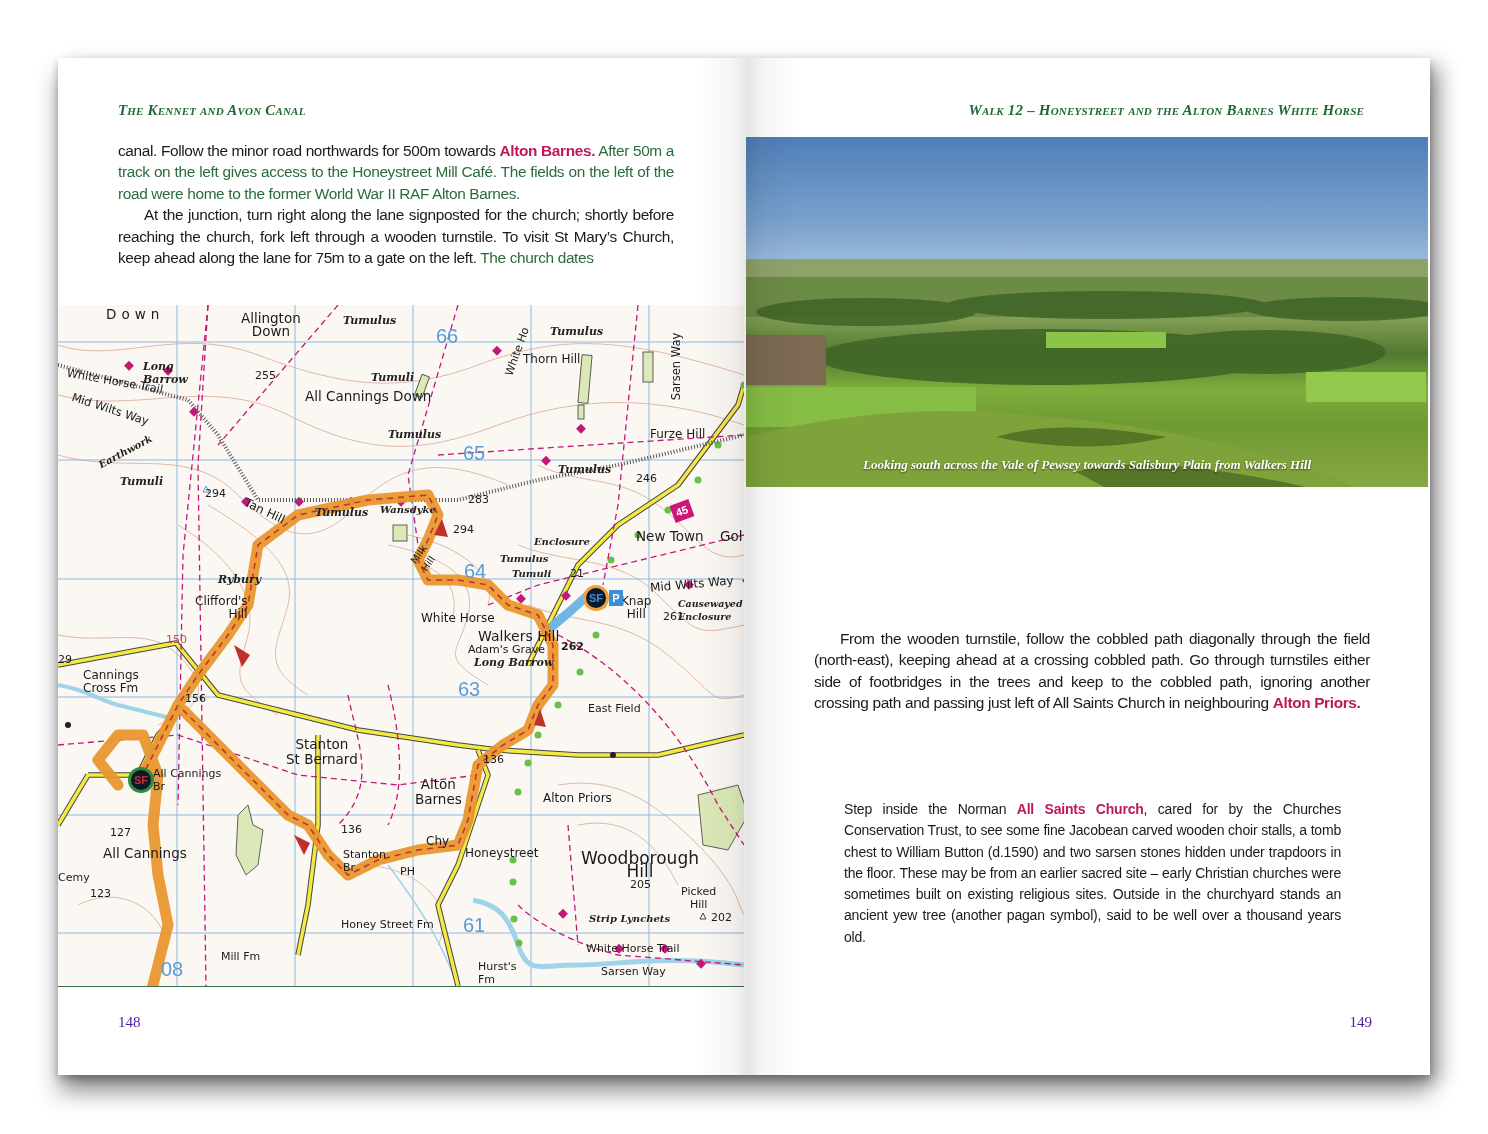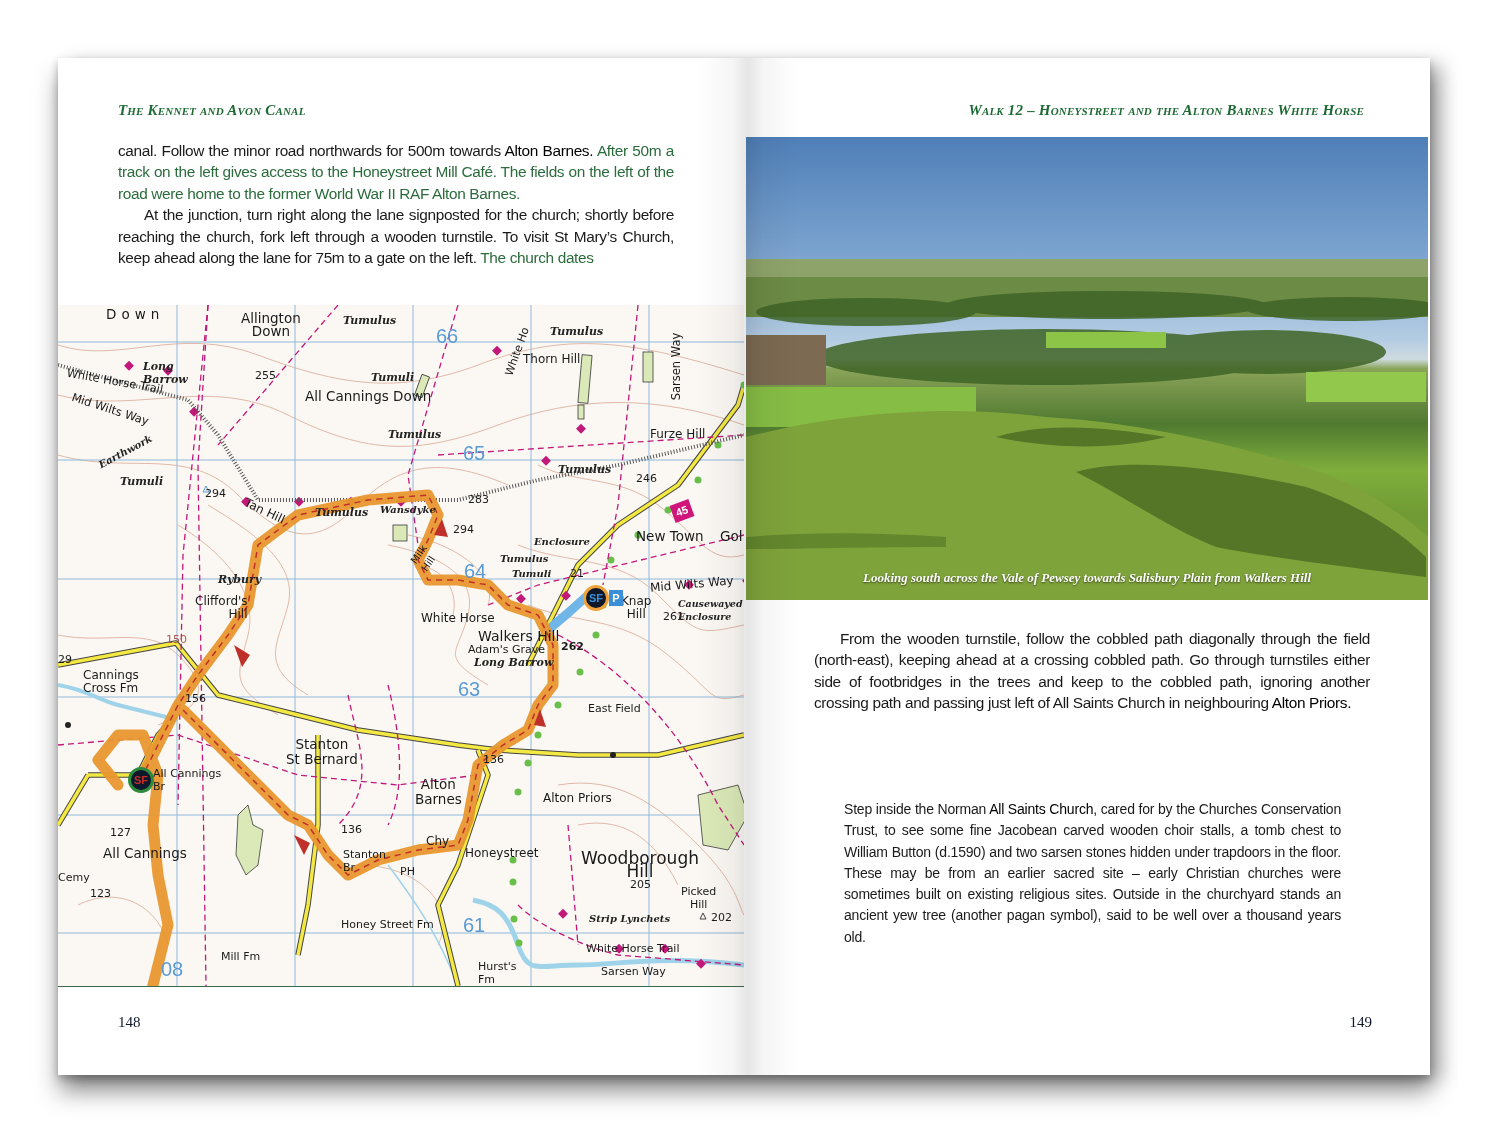--- a/index.html
+++ b/index.html
@@ -25,22 +25,22 @@
     color:#1e6a34; font-size:15px; font-variant: small-caps; letter-spacing:0.2px;
   }
   .page.left .running-head { left:60px; }
   .page.right .running-head { right:66px; }
   .body-text {
     position:absolute; font-family:"Liberation Sans", sans-serif; font-size:15.4px; line-height:21.4px;
     color:#1a1a1a; text-align:justify; font-stretch: condensed; letter-spacing:-0.35px;
   }
   .green { color:#2b6b3c; }
   .indent { text-indent:26px; display:block; }
-  b { font-weight:normal; color:#000000; }
-  .page-num { position:absolute; top:956px; font-family:"Liberation Serif", serif; font-size:15px; color:#0f172a; }
+  b { font-weight:bold; color:#be185d; }
+  .page-num { position:absolute; top:956px; font-family:"Liberation Serif", serif; font-size:15px; color:#4c1d95; }
   .page.left .page-num { left:60px; }
   .page.right .page-num { right:58px; }
 
   
   .map {
     position:absolute; left:0; top:247px; width:686px; height:681px; background:#fbf8f4;
     border-bottom:1px solid #3c6b49; overflow:hidden;
   }
   .map svg { position:absolute; left:0; top:0; }
   .map-label { position:absolute; font-family:"DejaVu Sans", sans-serif; font-size:12px; color:#1a1a1a; white-space:nowrap; line-height:13px; }
@@ -52,21 +52,21 @@
     position:absolute; width:20px; height:20px; border-radius:50%; background:#0f172a; border:3px solid;
     font-family:"Liberation Sans", sans-serif; font-weight:bold; font-size:11px; line-height:20px; text-align:center;
   }
   .sf-marker.start { border-color:#2e8b3e; color:#c0302a; }
   .sf-marker.alt { border-color:#f0a33a; color:#3b8fd6; }
   .p-badge { position:absolute; width:14px; height:16px; background:#3b8fd6; color:#fff; font-size:11px; font-weight:bold; line-height:16px; text-align:center; font-family:"Liberation Sans", sans-serif; }
   .road-badge { position:absolute; width:20px; height:18px; background:#d0157a; color:#fff; font-size:11px; font-weight:bold; line-height:18px; text-align:center; transform:rotate(-20deg); font-family:"Liberation Sans", sans-serif; }
 
   
   .photo {
-    position:absolute; left:2px; top:79px; width:682px; height:463px; overflow:hidden;
+    position:absolute; left:2px; top:79px; width:682px; height:350px; overflow:hidden;
     background: linear-gradient(to bottom, #4f7fb8 0%, #7ba3cf 25%, #b5cde3 44%, #cfdbe0 48%, #8aa55a 50%, #6d8e44 56%, #4f7a30 62%, #7fae3c 72%, #6f9a34 82%, #87a843 100%);
   }
   .photo svg { position:absolute; left:0; top:0; }
   .caption {
     position:absolute; left:0; right:0; bottom:14px; text-align:center;
     font-family:"Liberation Serif", serif; font-style:italic; font-weight:bold; font-size:13px; color:#ffffff;
     text-shadow: 0 1px 2px rgba(0,0,0,0.6);
   }
   .boxed-text {
     position:absolute; font-family:"Liberation Sans", sans-serif; font-size:14px; line-height:21.3px; color:#1a1a1a; text-align:justify; letter-spacing:-0.2px;

